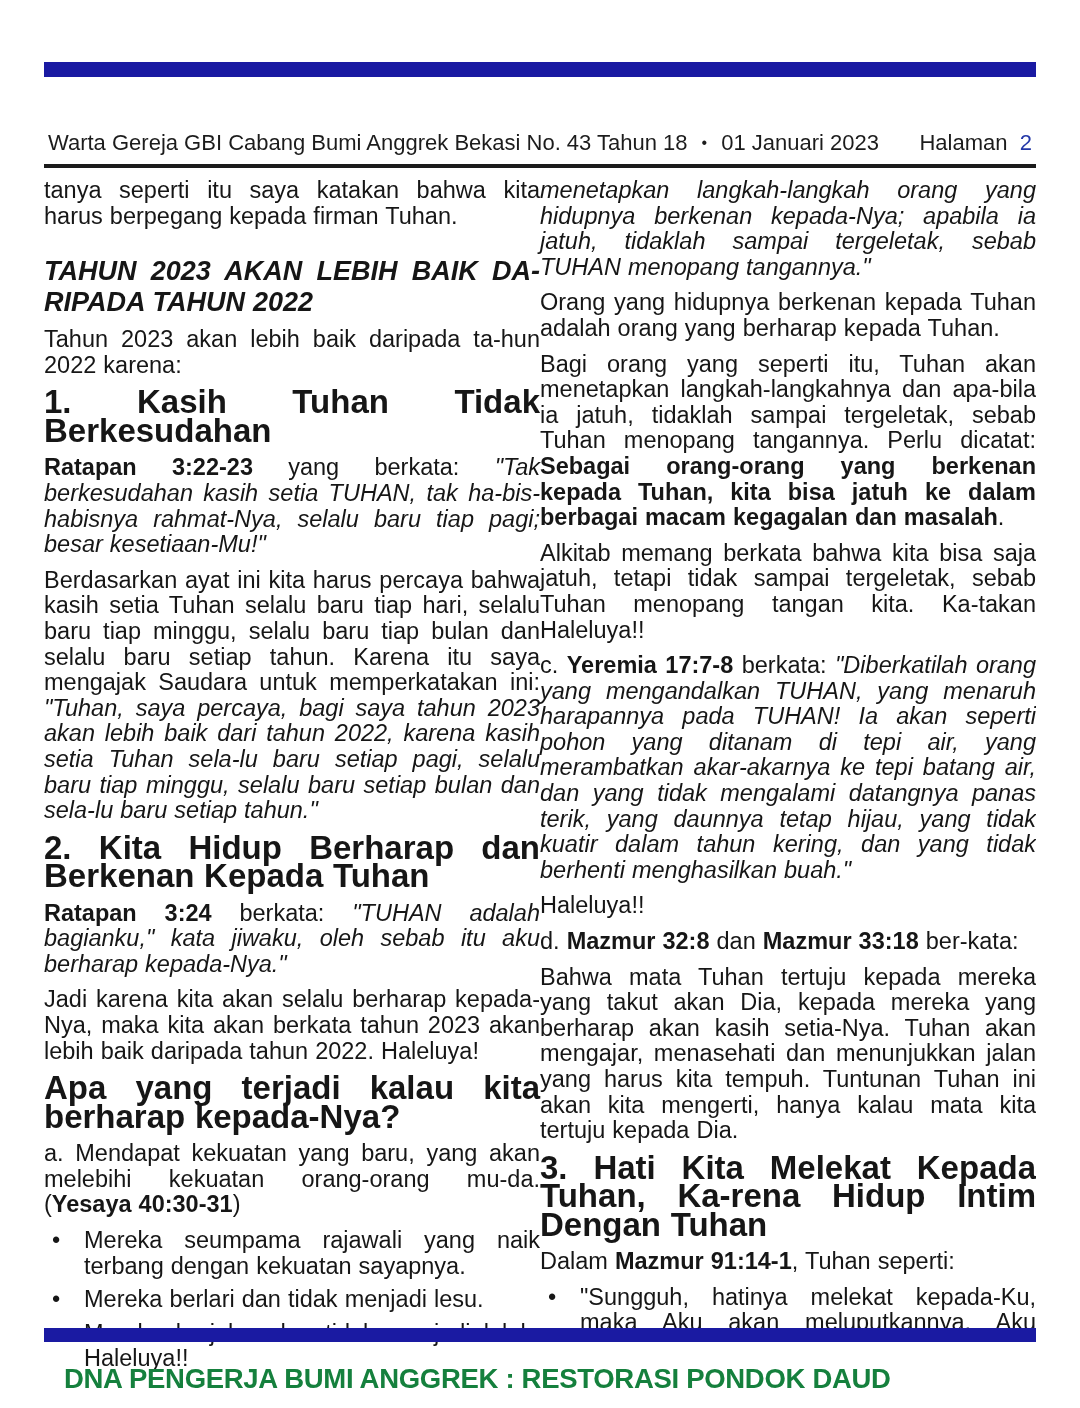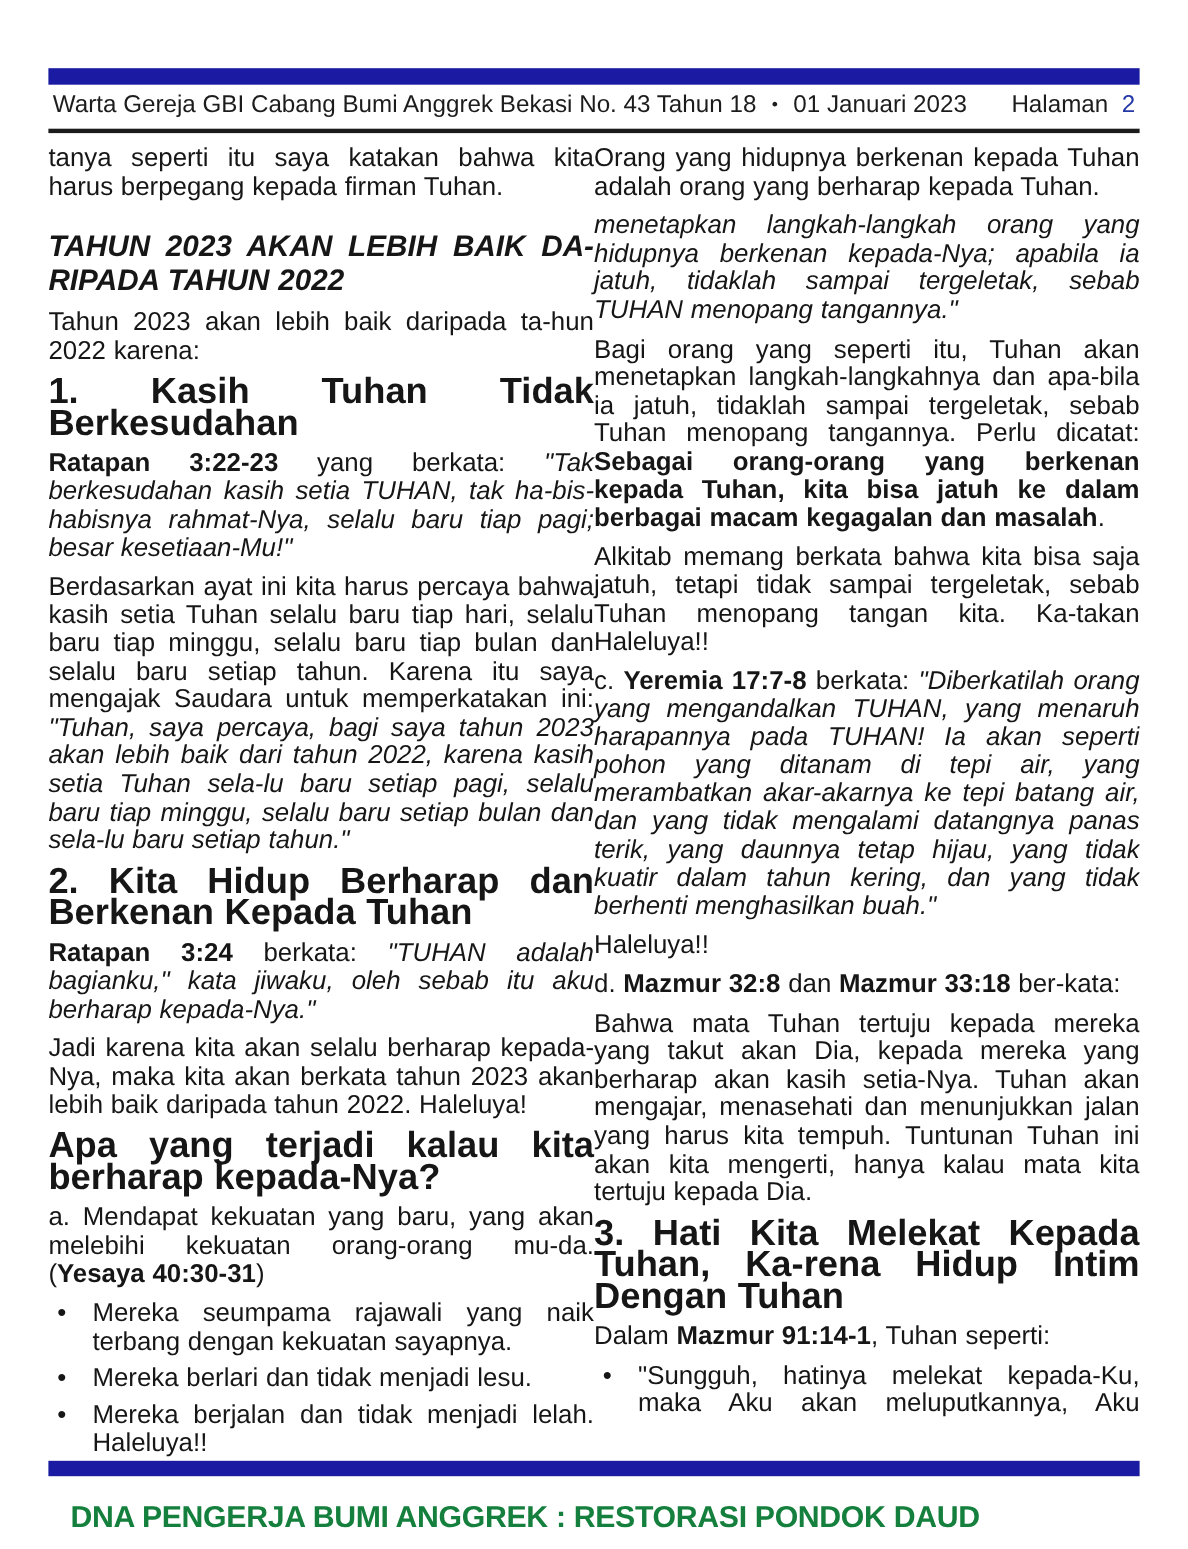--- a/index.html
+++ b/index.html
@@ -4,21 +4,21 @@
 <style>
   html,body{margin:0;padding:0;}
   body{
     width:1080px;height:1408px;background:#ffffff;position:relative;
     font-family:"Liberation Sans", sans-serif;color:#161616;overflow:hidden;
   }
   .content{position:absolute;left:44px;right:44px;top:0;}
   .topbar{margin-top:62px;height:15px;background:#1a1aa2;}
   .hdr{display:flex;justify-content:space-between;align-items:baseline;
        font-size:22px;line-height:26px;padding:5px 4px 6px 4px;color:#1c1c1c;}
-  .hdr-left{display:flex;gap:14px;align-items:baseline;white-space:nowrap;}
+  .hdr-left{display:flex;gap:14px;align-items:baseline;white-space:nowrap;margin-top:48px;}
   .hdr-sep{font-size:16px;position:relative;top:-2px;}
   .hdr-right{white-space:nowrap;}
   .page-num{color:#2438a8;}
   .rule{height:4px;background:#1b1b1b;}
   .cols{display:flex;margin-top:10px;height:1196px;overflow:hidden;}
   .col{flex:1 1 0;font-size:23.5px;line-height:25.6px;text-align:justify;
        word-spacing:0.5px;}
   .col .p{margin:0 0 10px 0;}
   .col .h1{font-weight:700;font-size:27px;line-height:30.5px;margin:27px 0 10px 0;font-style:italic;}
   .col .h2{font-weight:700;font-size:33px;line-height:28.5px;margin:4px 0 10px 0;}
@@ -72,22 +72,22 @@
         <div class="li">
           <span class="bullet">•</span>
           <span class="li-text"><span>Mereka berlari dan tidak menjadi lesu.</span></span>
         </div>
         <div class="li">
           <span class="bullet">•</span>
           <span class="li-text"><span>Mereka berjalan dan tidak menjadi lelah. Haleluya!!</span></span>
         </div>
       </div>
     <div class="col" id="col-right">
+        <div class="p"><span class="seg-i">menetapkan langkah-langkah orang yang hidupnya berkenan kepada-Nya; apabila ia jatuh, tidaklah sampai tergeletak, sebab TUHAN menopang tangannya."</span></div>
         <div class="p"><span>Orang yang hidupnya berkenan kepada Tuhan adalah orang yang berharap kepada Tuhan.</span></div>
-        <div class="p"><span class="seg-i">menetapkan langkah-langkah orang yang hidupnya berkenan kepada-Nya; apabila ia jatuh, tidaklah sampai tergeletak, sebab TUHAN menopang tangannya."</span></div>
         <div class="p"><span>Bagi orang yang seperti itu, Tuhan akan menetapkan langkah-langkahnya dan apa-bila ia jatuh, tidaklah sampai tergeletak, sebab Tuhan menopang tangannya. Perlu dicatat: </span><span class="seg-b">Sebagai orang-orang yang berkenan kepada Tuhan, kita bisa jatuh ke dalam berbagai macam kegagalan dan masalah</span><span>.</span></div>
         <div class="p"><span>Alkitab memang berkata bahwa kita bisa saja jatuh, tetapi tidak sampai tergeletak, sebab Tuhan menopang tangan kita. Ka-takan Haleluya!!</span></div>
         <div class="p"><span>c. </span><span class="seg-b">Yeremia 17:7-8 </span><span>berkata: </span><span class="seg-i">"Diberkatilah orang yang mengandalkan TUHAN, yang menaruh harapannya pada TUHAN! Ia akan seperti pohon yang ditanam di tepi air, yang merambatkan akar-akarnya ke tepi batang air, dan yang tidak mengalami datangnya panas terik, yang daunnya tetap hijau, yang tidak kuatir dalam tahun kering, dan yang tidak berhenti menghasilkan buah."</span></div>
         <div class="p"><span>Haleluya!!</span></div>
         <div class="p"><span>d. </span><span class="seg-b">Mazmur 32:8</span><span> dan </span><span class="seg-b">Mazmur 33:18</span><span> ber-kata:</span></div>
         <div class="p"><span>Bahwa mata Tuhan tertuju kepada mereka yang takut akan Dia, kepada mereka yang berharap akan kasih setia-Nya. Tuhan akan mengajar, menasehati dan menunjukkan jalan yang harus kita tempuh. Tuntunan Tuhan ini akan kita mengerti, hanya kalau mata kita tertuju kepada Dia.</span></div>
         <div class="h2"><span>3. Hati Kita Melekat Kepada Tuhan, Ka-rena Hidup Intim Dengan Tuhan</span></div>
         <div class="p"><span>Dalam </span><span class="seg-b">Mazmur 91:14-1</span><span>, Tuhan seperti:</span></div>
         <div class="li">
           <span class="bullet">•</span>

